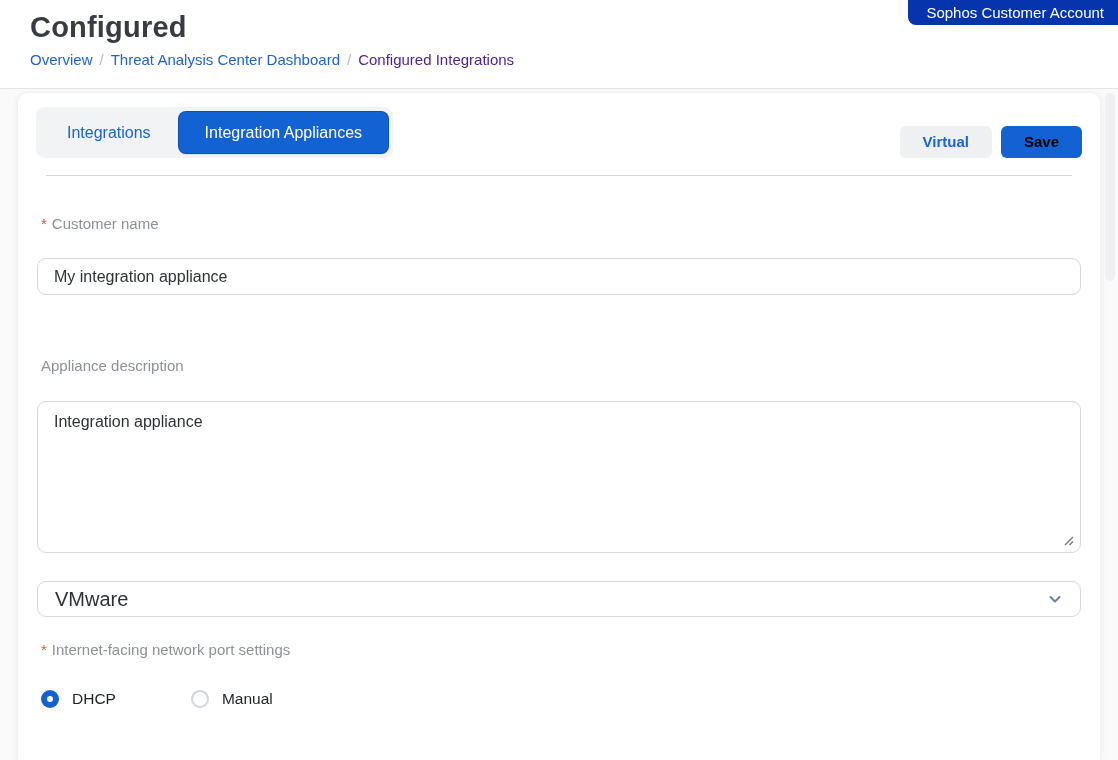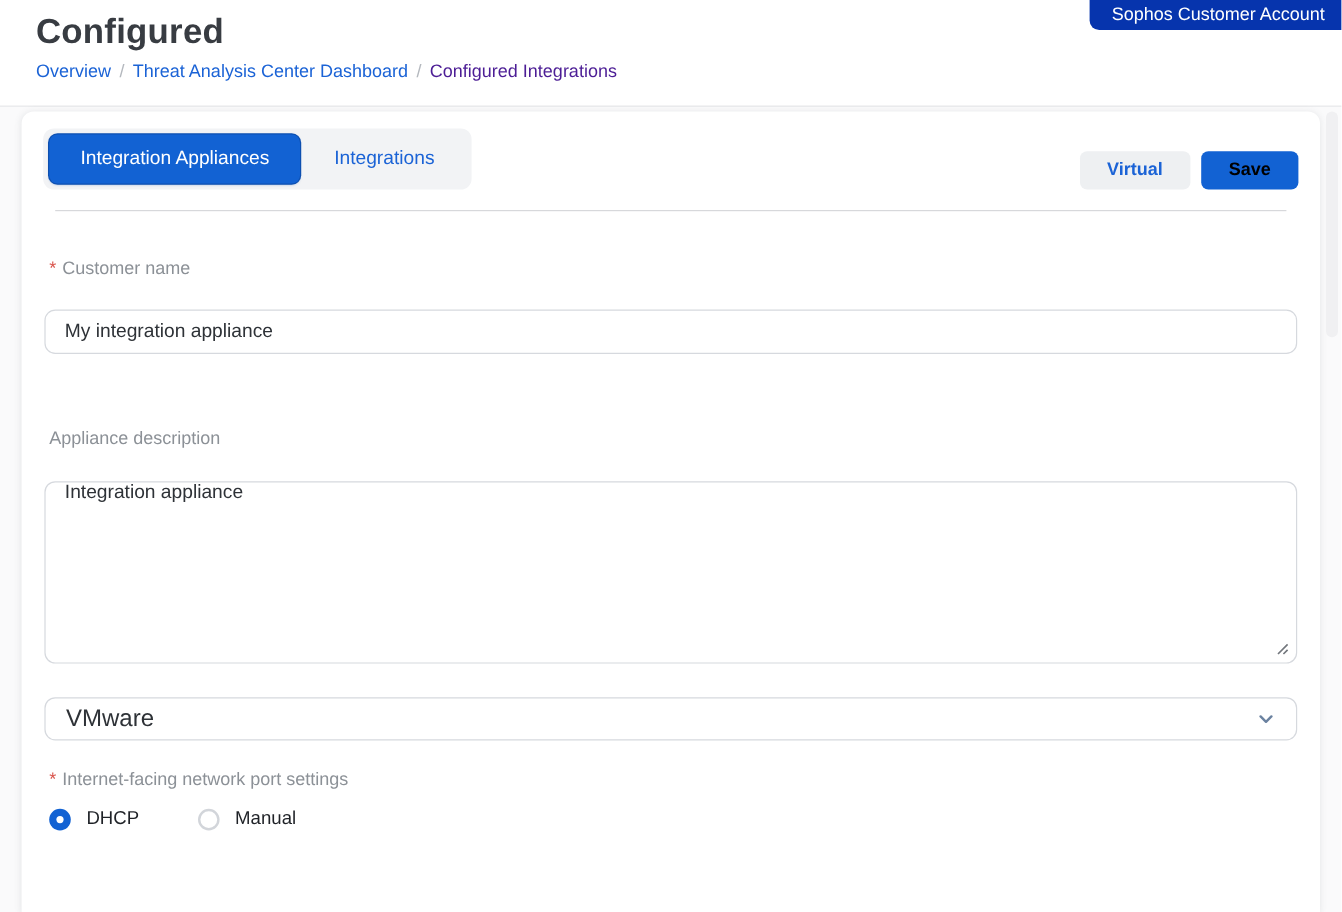--- a/index.html
+++ b/index.html
@@ -73,33 +73,33 @@
   .text-input {
     display: block; width: 100%; height: 37px; margin-top: 26px;
     border: 1px solid var(--border, #d6d9de); border-radius: 9px;
     padding: 0 16px; font-family: inherit; font-size: 16px; color: var(--text, #2e3237);
     outline: none; background: #fff;
   }
   .textarea-wrap { position: relative; margin-top: 27px; }
   .text-area {
     display: block; width: 100%; height: 152px; resize: none;
     border: 1px solid var(--border, #d6d9de); border-radius: 9px;
-    padding: 0 16px; font-family: inherit; font-size: 16px; color: var(--text, #2e3237);
+    padding: 11px 16px; font-family: inherit; font-size: 16px; color: var(--text, #2e3237);
     outline: none; background: #fff;
   }
   .resize-handle { position: absolute; right: 7px; bottom: 7px; cursor: nwse-resize; line-height: 0; }
 
   .select {
     margin-top: 28px; height: 36px; border: 1px solid var(--border, #d6d9de); border-radius: 9px;
     display: flex; align-items: center; justify-content: space-between;
     padding: 0 17px; font-size: 20px; color: var(--text, #2e3237); cursor: pointer; background: #fff;
   }
   .chevron { line-height: 0; }
 
-  .radio-row { display: flex; gap: 49px; margin-top: 16px; padding-left: 4px; }
+  .radio-row { display: flex; gap: 75px; margin-top: 32px; padding-left: 4px; }
   .radio-item { display: flex; align-items: center; gap: 13px; cursor: pointer; }
   .radio-circle {
     width: 18px; height: 18px; border-radius: 50%; border: 2px solid #d2d5da; background: #fff;
     position: relative; flex: none;
   }
   .radio-circle.checked { border: none; background: var(--accent, #1262d3); }
   .radio-circle.checked::after {
     content: ""; position: absolute; left: 6px; top: 6px; width: 6px; height: 6px;
     border-radius: 50%; background: #fff;
   }
@@ -114,22 +114,22 @@
   <div class="breadcrumb">
     <a>Overview</a><span class="sep">/</span><a>Threat Analysis Center Dashboard</a><span class="sep">/</span><span class="current">Configured Integrations</span>
   </div>
 </div>
 
 <div class="content">
   <div class="card">
 
     <div class="toolbar">
       <div class="tabgroup">
+        <button class="tab">Integrations</button>
         <button class="tab active">Integration Appliances</button>
-        <button class="tab">Integrations</button>
       </div>
       <div class="btns">
         <button class="btn btn-cancel">Virtual</button>
         <button class="btn btn-save">Save</button>
       </div>
     </div>
 
     <div class="rule"></div>
 
     <div class="form">

